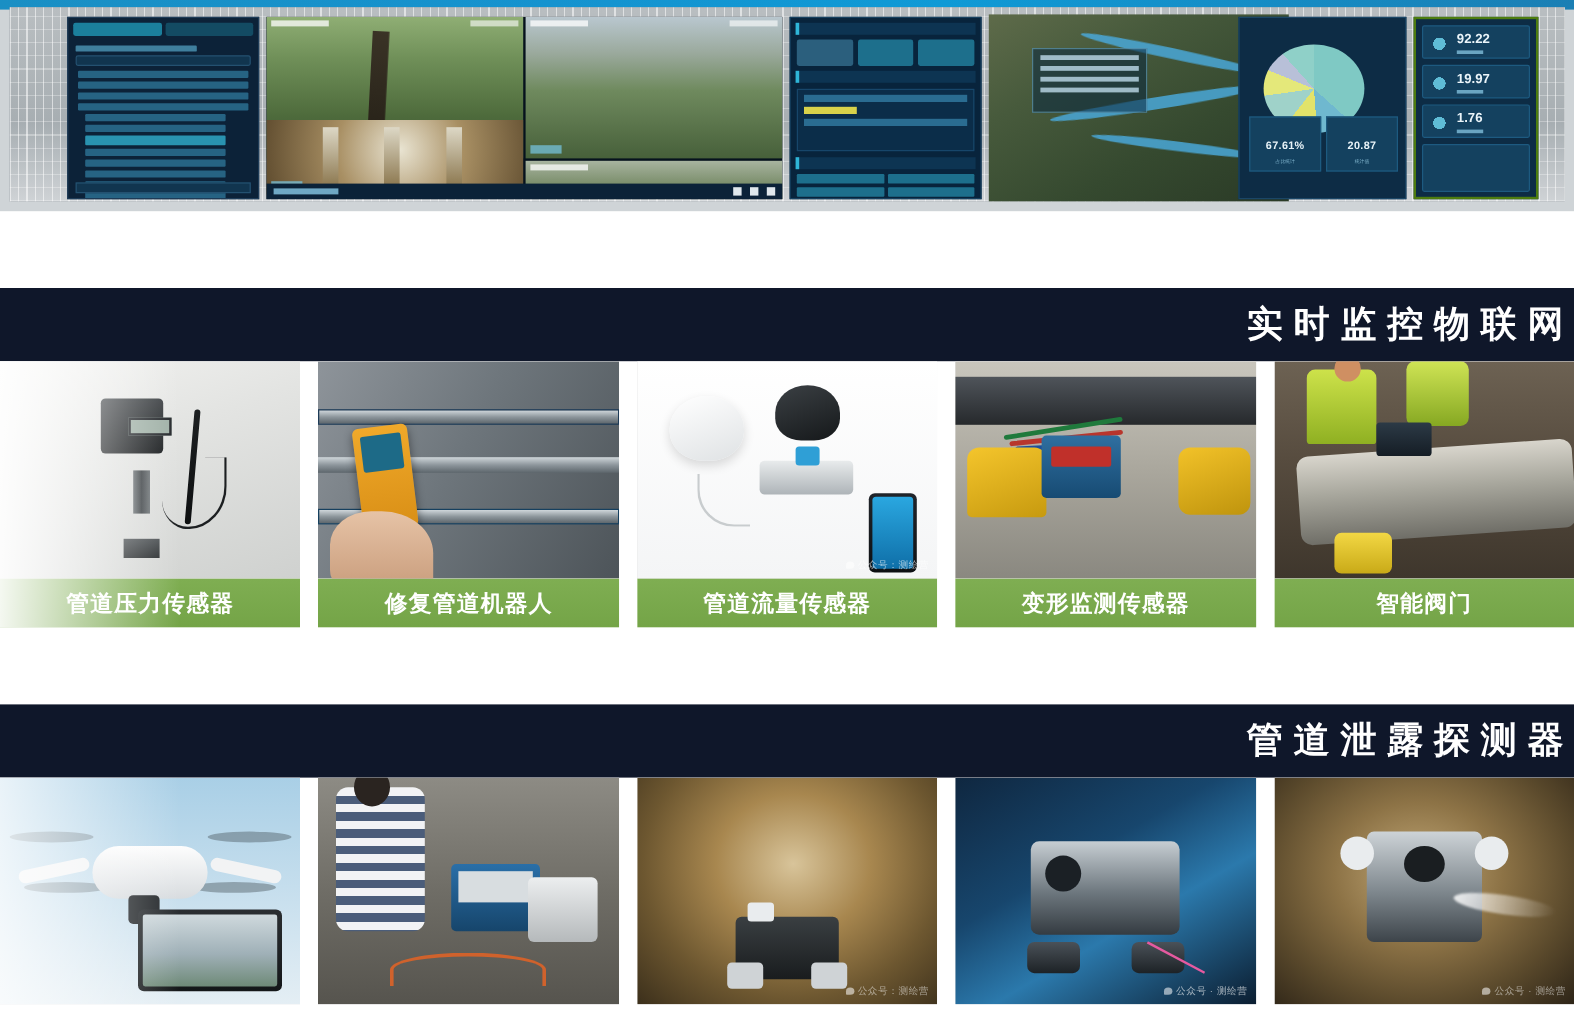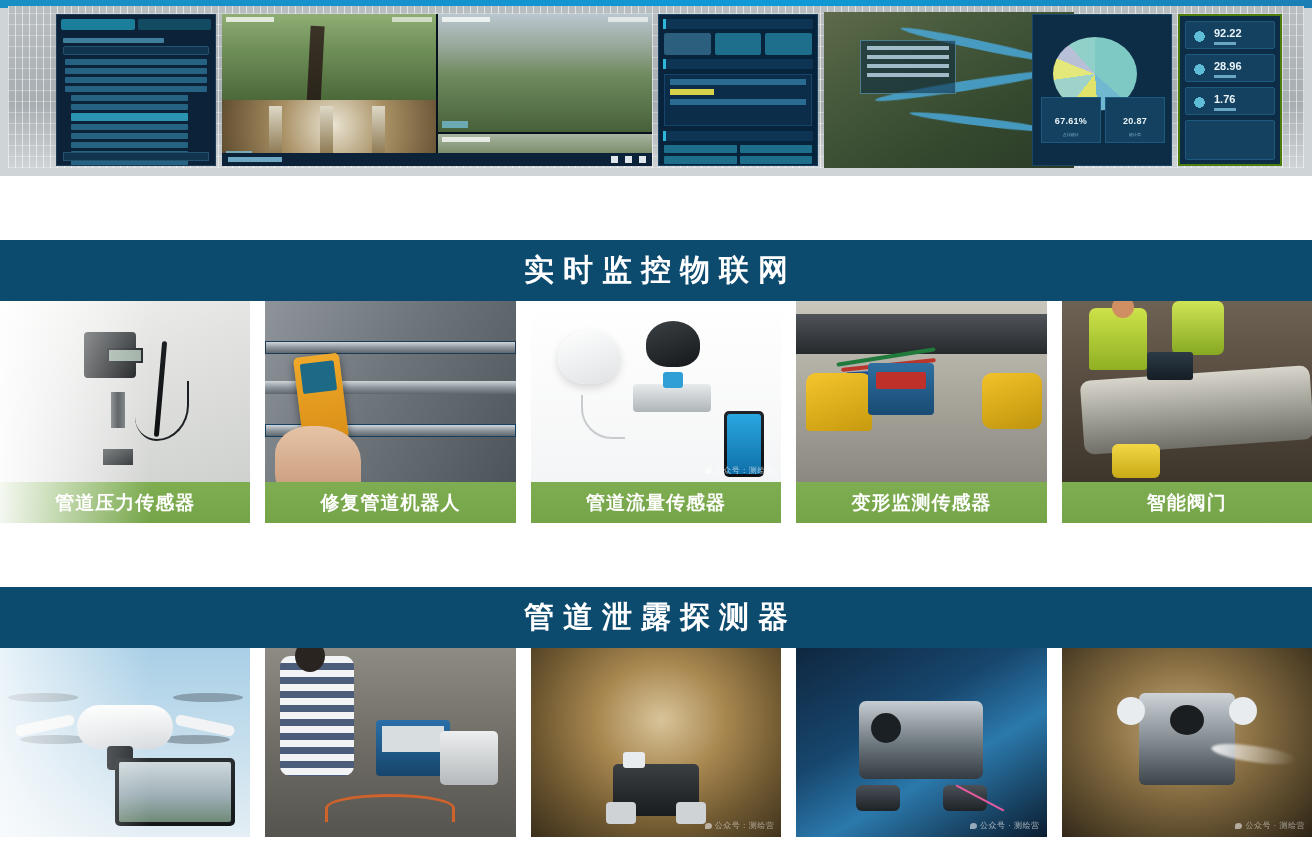--- a/index.html
+++ b/index.html
@@ -114,22 +114,22 @@
   .kprow{ height:28px; margin:5px 5px 0; background:#14415f; border:1px solid #1d5a80;
     position:relative; border-radius:2px; }
   .kprow .num{ position:absolute; left:28px; top:5px; color:#eaf4f9; font-size:11px; font-weight:700;}
   .kprow .sub{ position:absolute; left:28px; bottom:3px; width:22px; height:3px; background:#6aa5c2;}
   .kprow .ic{ position:absolute; left:7px; top:9px; width:13px; height:11px; background:#5fbcd6;
     -webkit-mask:radial-gradient(circle,#000 60%,transparent 61%); }
 
   
   .section{ position:absolute; left:0; width:1312px; }
   .banner{
-    width:1312px; height:61px; background:#0c4a6e;
-    display:flex; align-items:center; justify-content:center;
+    width:1312px; height:61px; background:#0f172a;
+    display:flex; align-items:center; justify-content:flex-end;
   }
   .banner h2{
     color:#ffffff; font-size:30px; font-weight:700;
     letter-spacing:9px; text-indent:9px;
     font-family:"Liberation Sans","DejaVu Sans",sans-serif;
   }
   .grid{
     position:relative; width:1312px;
     display:grid; grid-template-columns:repeat(5,1fr); column-gap:15px;
   }
@@ -410,21 +410,21 @@
       </div>
 
       <div class="screen pk a">
         <div class="kprow">
           <span class="ic"></span>
           <span class="num">92.22</span>
           <span class="sub"></span>
         </div>
         <div class="kprow">
           <span class="ic"></span>
-          <span class="num">28.96</span>
+          <span class="num">19.97</span>
           <span class="sub"></span>
         </div>
         <div class="kprow">
           <span class="ic"></span>
           <span class="num">1.76</span>
           <span class="sub"></span>
         </div>
         <div class="kprow" style="height:40px"></div>
       </div>
     </div>

